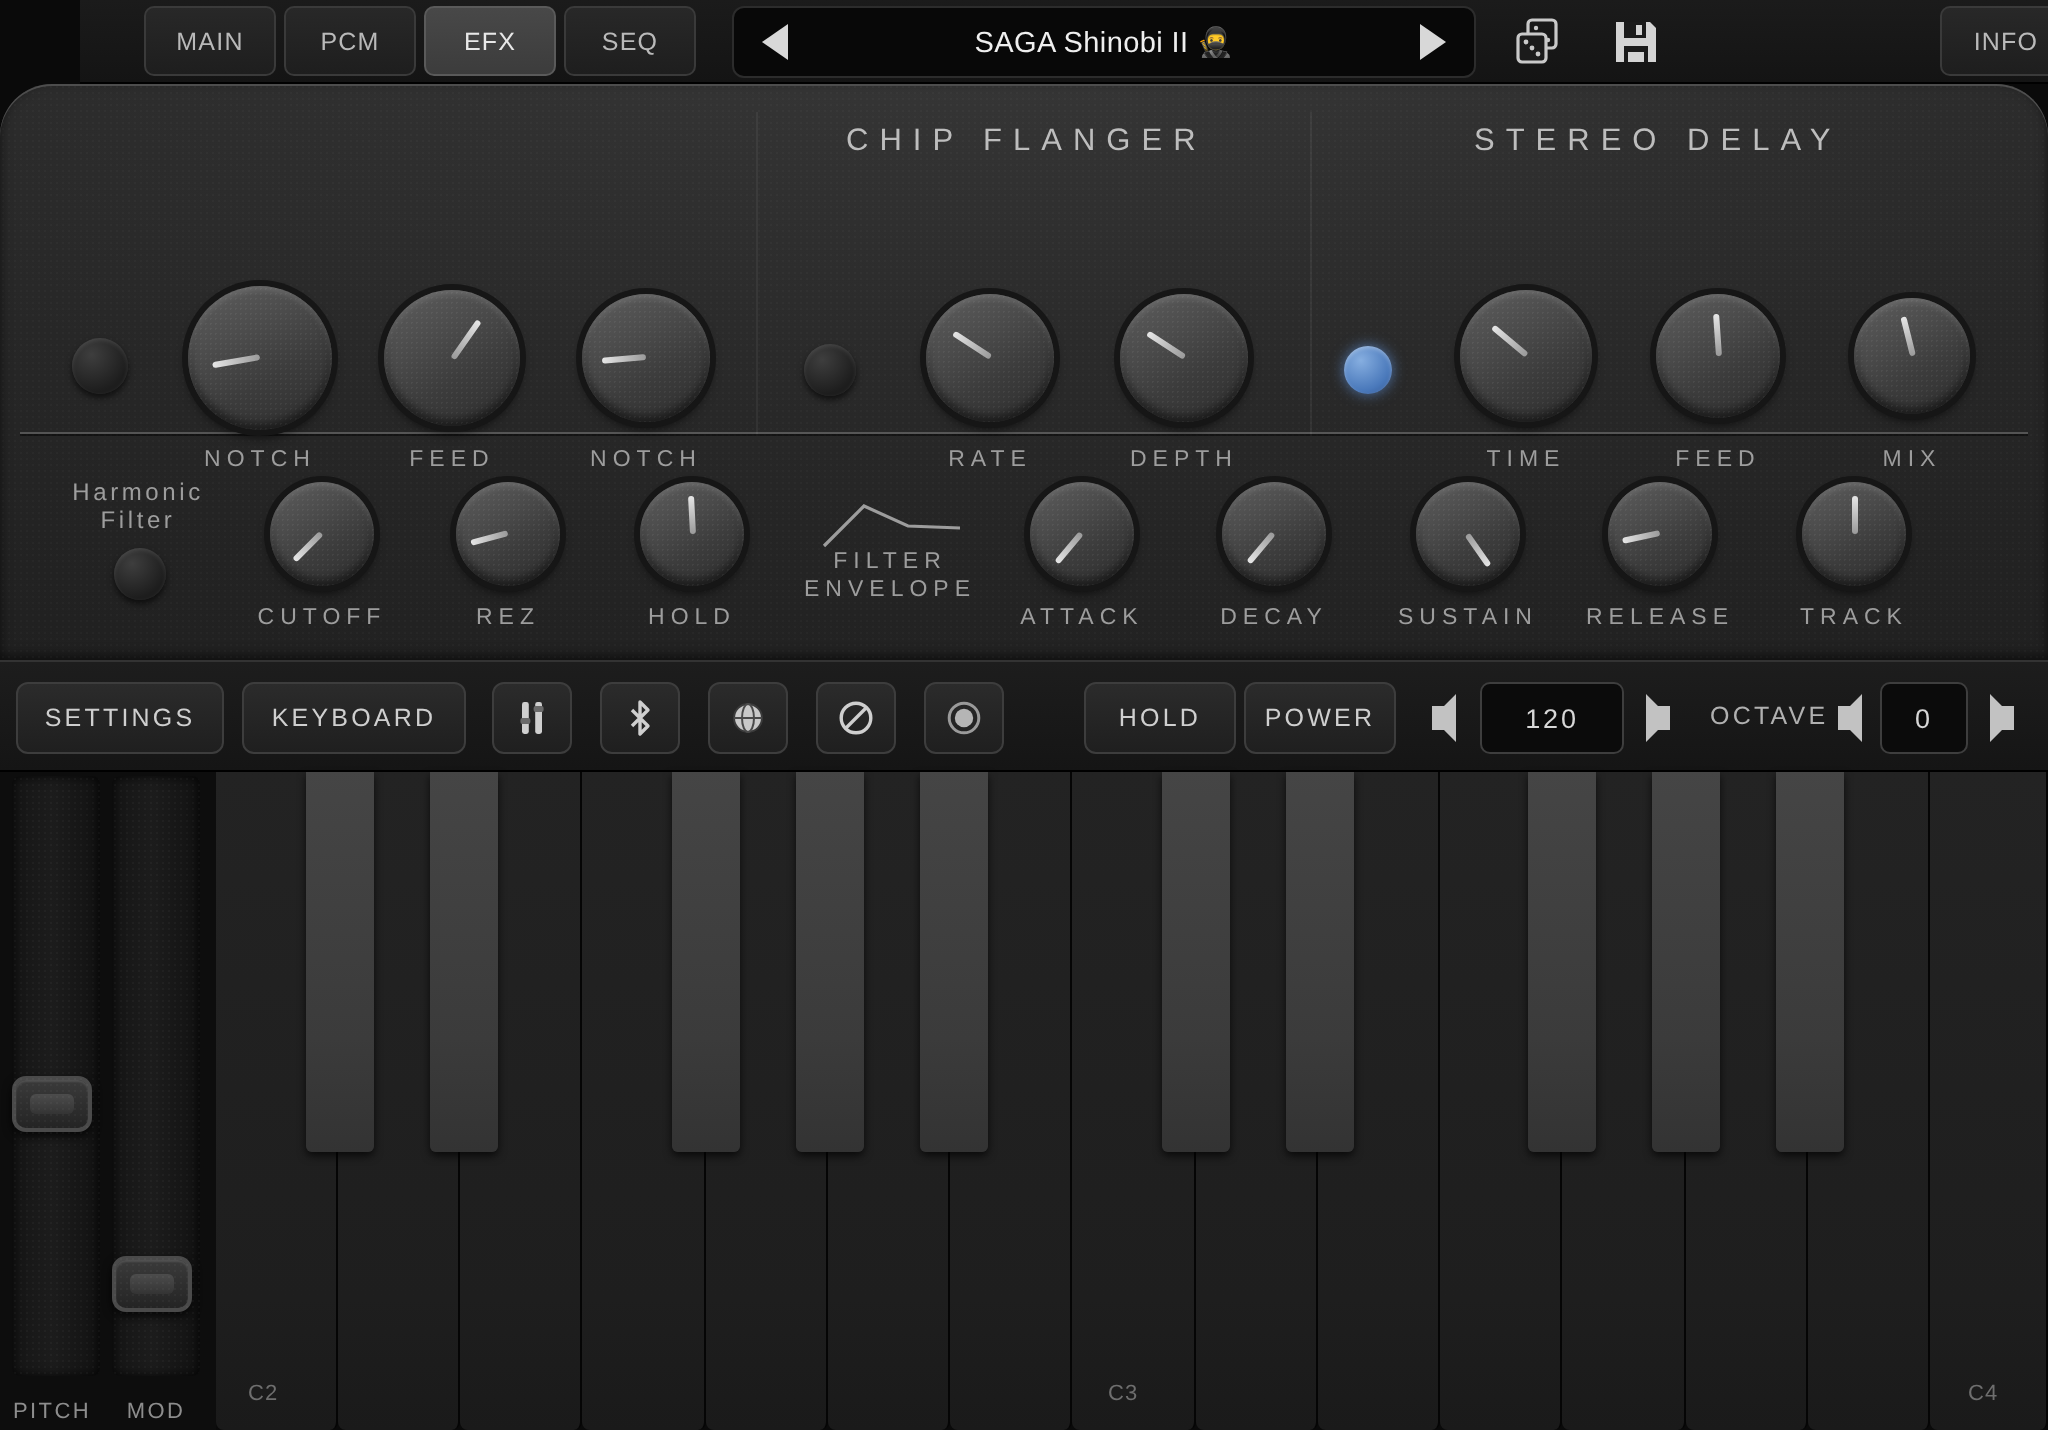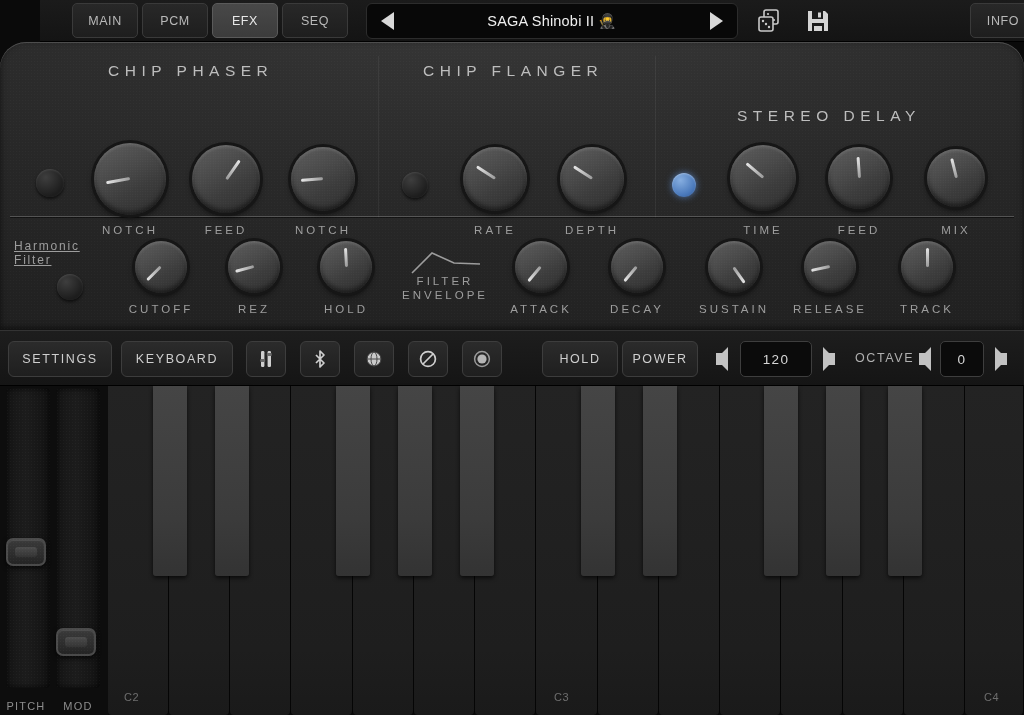--- a/index.html
+++ b/index.html
@@ -102,21 +102,21 @@
   .led.off {
     background:radial-gradient(circle at 35% 30%, #3e3e3e, #1d1d1d 70%);
     box-shadow:inset 0 1px 2px rgba(255,255,255,.12), 0 2px 3px rgba(0,0,0,.6);
   }
   .led.on {
     background:radial-gradient(circle at 35% 30%, #86aee0, #4a79bb 65%, #2f5490 100%);
     box-shadow:0 0 7px rgba(92,140,210,.75), inset 0 1px 2px rgba(255,255,255,.35);
   }
   .hf-label {
     position:absolute; color:#9d9d9d; font-size:12px; line-height:14px;
-    letter-spacing:1.8px; width:110px;text-decoration:underline;
+    letter-spacing:1.8px; text-align:center; width:110px;
   }
   .envicon { position:absolute; }
   .envtext {
     position:absolute; color:#9d9d9d; font-size:11.5px; letter-spacing:3px;
     line-height:14px; text-align:center; width:140px;
   }
 
   
   .toolbar {
     position:absolute; left:0; top:330px; width:1024px; height:56px;
@@ -239,21 +239,20 @@
     <div class="info-btn">
       <span>INFO</span>
     </div>
   </div>
 
   <div class="fxpanel">
     <div class="vdiv" style="left:378px;"></div>
     <div class="vdiv" style="left:655px;"></div>
     <div class="hdiv"></div>
 
-    <div class="sectitle" style="left:108px; top:20px;">CHIP PHASER</div>
     <div class="led off" style="left:36px; top:127px; width:28px; height:28px;"></div>
 
     <div class="knob" style="left:94px; top:101px; width:72px; height:72px;">
       <div class="body"></div>
         <div class="ptrwrap" style="transform:rotate(-100deg)">
           <div class="ptr" style="height:34%; top:16%;"></div>
         </div>
     </div>
     <div class="knoblabel" style="left:79px; top:182px; width:102px;">NOTCH</div>
 
@@ -285,21 +284,21 @@
     <div class="knoblabel" style="left:444px; top:182px; width:102px;">RATE</div>
 
     <div class="knob" style="left:560px; top:105px; width:64px; height:64px;">
       <div class="body"></div>
         <div class="ptrwrap" style="transform:rotate(-57deg)">
           <div class="ptr" style="height:34%; top:16%;"></div>
         </div>
     </div>
     <div class="knoblabel" style="left:541px; top:182px; width:102px;">DEPTH</div>
 
-    <div class="sectitle" style="left:737px; top:20px;margin-top:45px;">STEREO DELAY</div>
+    <div class="sectitle" style="left:737px; top:20px;">STEREO DELAY</div>
     <div class="led on" style="left:672px; top:131px; width:24px; height:24px;"></div>
 
     <div class="knob" style="left:730px; top:103px; width:66px; height:66px;">
       <div class="body"></div>
         <div class="ptrwrap" style="transform:rotate(-50deg)">
           <div class="ptr" style="height:34%; top:16%;"></div>
         </div>
     </div>
     <div class="knoblabel" style="left:712px; top:182px; width:102px;">TIME</div>
 

